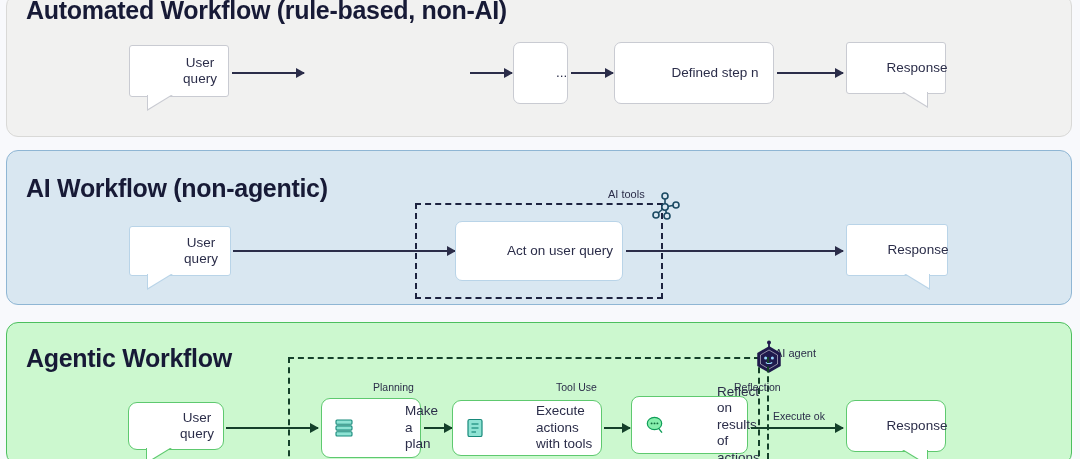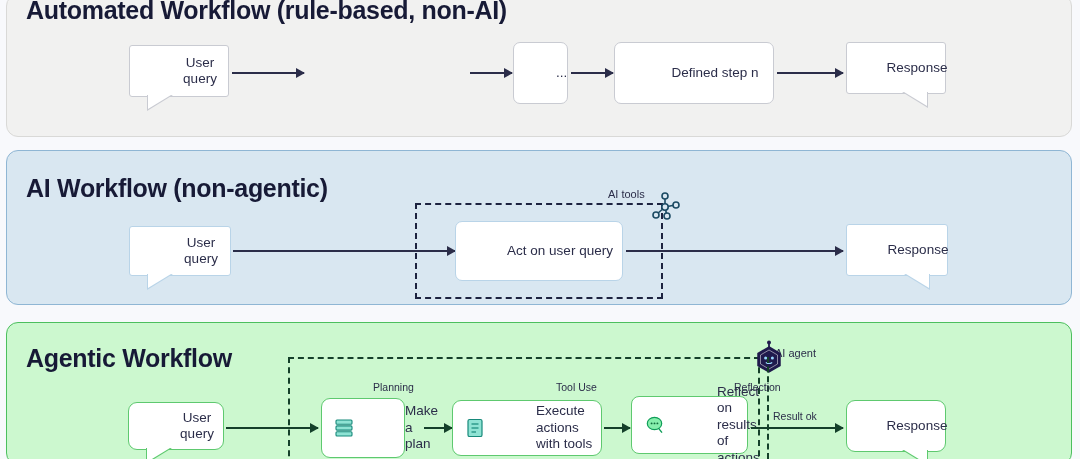--- a/index.html
+++ b/index.html
@@ -178,21 +178,21 @@
   <div class="caption sm" style="left:373px;top:381px;">Planning</div>
   <div class="caption sm" style="left:556px;top:381px;">Tool Use</div>
   <div class="caption sm" style="left:697px;top:381px;padding-left:37px;">Reflection</div>
 
   <div class="node green bubble b-green tail-left" style="left:128px;top:402px;width:96px;height:48px;">
     <span class="label">User query</span>
   </div>
 
   <div class="arrow dark-green" style="left:226px;top:427px;width:92px;"></div>
 
-  <div class="node green with-icon" style="left:321px;top:398px;width:84px;height:60px;">
+  <div class="node green with-icon" style="left:321px;top:398px;width:100px;height:60px;">
     <span class="node-icon">
       <svg width="20" height="22" viewBox="0 0 20 22">
         <rect x="2" y="3" width="16" height="4.2" rx="1" fill="#8fe3d4" stroke="#17897a" stroke-width="1.1"></rect>
         <rect x="2" y="8.9" width="16" height="4.2" rx="1" fill="#8fe3d4" stroke="#17897a" stroke-width="1.1"></rect>
         <rect x="2" y="14.8" width="16" height="4.2" rx="1" fill="#8fe3d4" stroke="#17897a" stroke-width="1.1"></rect>
       </svg>
     </span>
     <span class="label" style="width:58px;">Make a plan</span>
   </div>
 
@@ -218,21 +218,21 @@
         <ellipse cx="10.5" cy="9.5" rx="7.2" ry="6.2" fill="#86efac" stroke="#0f9d58" stroke-width="1.2"></ellipse>
         <circle cx="7.6" cy="9.4" r="0.95" fill="#0f6b3c"></circle>
         <circle cx="10.5" cy="9.4" r="0.95" fill="#0f6b3c"></circle>
         <circle cx="13.4" cy="9.4" r="0.95" fill="#0f6b3c"></circle>
         <line x1="14.6" y1="14.4" x2="18" y2="18.6" stroke="#0f9d58" stroke-width="1.4"></line>
       </svg>
     </span>
     <span class="label" style="width:72px;">Reflect on results of actions</span>
   </div>
 
-  <div class="caption sm" style="left:773px;top:410px;">Result ok</div>
+  <div class="caption sm" style="left:773px;top:410px;">Execute ok</div>
 
   <div class="arrow dark-green" style="left:751px;top:427px;width:92px;"></div>
 
   <div class="node green bubble b-green tail-right" style="left:846px;top:400px;width:100px;height:52px;">
     <span class="label">Response</span>
   </div>
 
 </div>
 
 </body></html>

